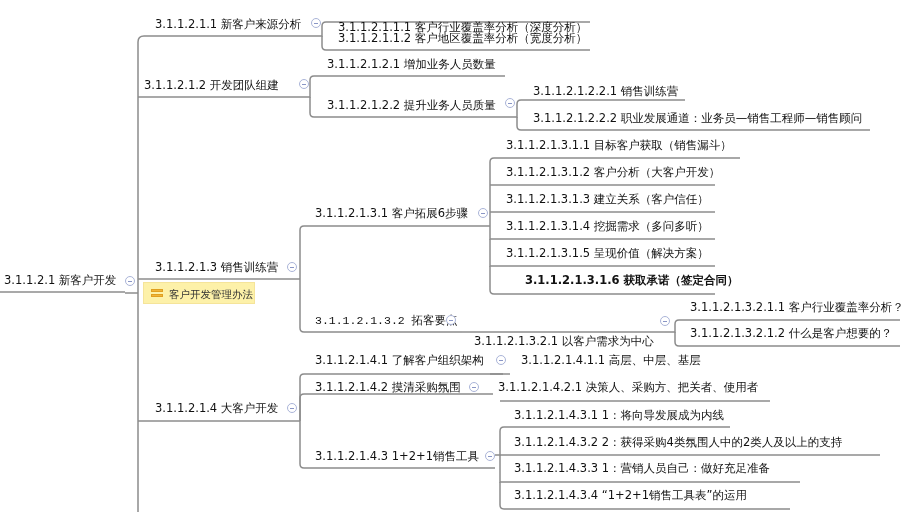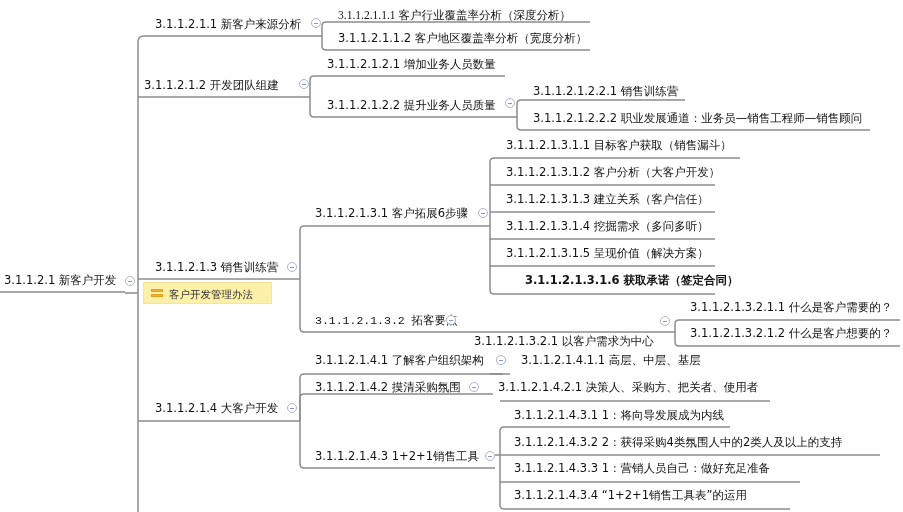--- a/index.html
+++ b/index.html
@@ -5,21 +5,21 @@
   html, body { margin:0; padding:0; background:#ffffff; }
   body { width:903px; height:512px; position:relative; overflow:hidden;
          font-family:"DejaVu Sans","Liberation Sans",sans-serif; }
   #canvas { position:absolute; left:0; top:0; width:903px; height:512px; }
   svg.lines { position:absolute; left:0; top:0; width:903px; height:512px; }
   .node { position:absolute; font-size:11.5px; color:#111; white-space:nowrap;
           line-height:14px; cursor:pointer; }
   .toggle { position:absolute; width:8px; height:8px; border:1px solid #aab4d8;
             border-radius:50%; background:#fff; cursor:pointer; }
   .toggle::after { content:""; position:absolute; left:2px; top:3.5px; width:4px; height:1px; background:#8a96c6; }
-  .note { position:absolute; left:143px; top:282px; width:129px; height:22px;
+  .note { position:absolute; left:143px; top:282px; width:112px; height:22px;
           background:#fdf1a9; border:1px solid #f5e49a; font-size:10.5px; color:#333;
           line-height:22px; box-sizing:border-box; cursor:pointer; }
   .note .ico { position:absolute; left:7px; top:6px; width:12px; height:10px; }
   .note .ico span { display:block; height:3px; background:#f0b43a; margin-bottom:2px; border:1px solid #e0a020; box-sizing:border-box;}
   .note .txt { position:absolute; left:25px; top:0; }
 </style>
 </head>
 <body>
 
 <div id="canvas">
@@ -67,21 +67,21 @@
       <path d="M500 455 V482 H800"></path>
       <path d="M500 482 V505 q0 4 4 4 H790"></path>
     </g>
   </svg>
 
   <div class="node" style="left:4px;top:273px;">3.1.1.2.1  新客户开发</div>
   <div class="toggle" style="left:125px;top:276px;"></div>
 
   <div class="node" style="left:155px;top:17px;">3.1.1.2.1.1  新客户来源分析</div>
   <div class="toggle" style="left:311px;top:18px;"></div>
-  <div class="node" style="left:338px;top:8px;font-family:Liberation Serif, serif;">3.1.1.2.1.1.1  客户行业覆盖率分析（深度分析）</div>
+  <div class="node" style="left:338px;top:20px;">3.1.1.2.1.1.1  客户行业覆盖率分析（深度分析）</div>
   <div class="node" style="left:338px;top:31px;">3.1.1.2.1.1.2  客户地区覆盖率分析（宽度分析）</div>
 
   <div class="node" style="left:144px;top:78px;">3.1.1.2.1.2  开发团队组建</div>
   <div class="toggle" style="left:299px;top:79px;"></div>
   <div class="node" style="left:327px;top:57px;">3.1.1.2.1.2.1  增加业务人员数量</div>
   <div class="node" style="left:327px;top:98px;">3.1.1.2.1.2.2  提升业务人员质量</div>
   <div class="toggle" style="left:505px;top:98px;"></div>
   <div class="node" style="left:533px;top:84px;">3.1.1.2.1.2.2.1  销售训练营</div>
   <div class="node" style="left:533px;top:111px;">3.1.1.2.1.2.2.2  职业发展通道：业务员—销售工程师—销售顾问</div>
 
@@ -101,21 +101,21 @@
   <div class="node" style="left:506px;top:165px;">3.1.1.2.1.3.1.2  客户分析（大客户开发）</div>
   <div class="node" style="left:506px;top:192px;">3.1.1.2.1.3.1.3  建立关系（客户信任）</div>
   <div class="node" style="left:506px;top:219px;">3.1.1.2.1.3.1.4  挖掘需求（多问多听）</div>
   <div class="node" style="left:506px;top:246px;">3.1.1.2.1.3.1.5  呈现价值（解决方案）</div>
   <div class="node" style="left:525px;top:273px;font-weight:bold;">3.1.1.2.1.3.1.6  获取承诺（签定合同）</div>
 
   <div class="node" style="left:315px;top:314px;font-family:Liberation Mono, monospace;">3.1.1.2.1.3.2  拓客要点</div>
   <div class="toggle" style="left:446px;top:315px;"></div>
   <div class="node" style="left:474px;top:314px;margin-top:20px;">3.1.1.2.1.3.2.1  以客户需求为中心</div>
   <div class="toggle" style="left:660px;top:316px;"></div>
-  <div class="node" style="left:690px;top:300px;">3.1.1.2.1.3.2.1.1  什么是客户需要的？</div>
+  <div class="node" style="left:690px;top:300px;">3.1.1.2.1.3.2.1.1  客户行业覆盖率分析？</div>
   <div class="node" style="left:690px;top:326px;">3.1.1.2.1.3.2.1.2  什么是客户想要的？</div>
 
   <div class="node" style="left:155px;top:401px;">3.1.1.2.1.4  大客户开发</div>
   <div class="toggle" style="left:287px;top:403px;"></div>
 
   <div class="node" style="left:315px;top:353px;">3.1.1.2.1.4.1  了解客户组织架构</div>
   <div class="toggle" style="left:496px;top:355px;"></div>
   <div class="node" style="left:521px;top:353px;">3.1.1.2.1.4.1.1  高层、中层、基层</div>
 
   <div class="node" style="left:315px;top:380px;">3.1.1.2.1.4.2  摸清采购氛围</div>

